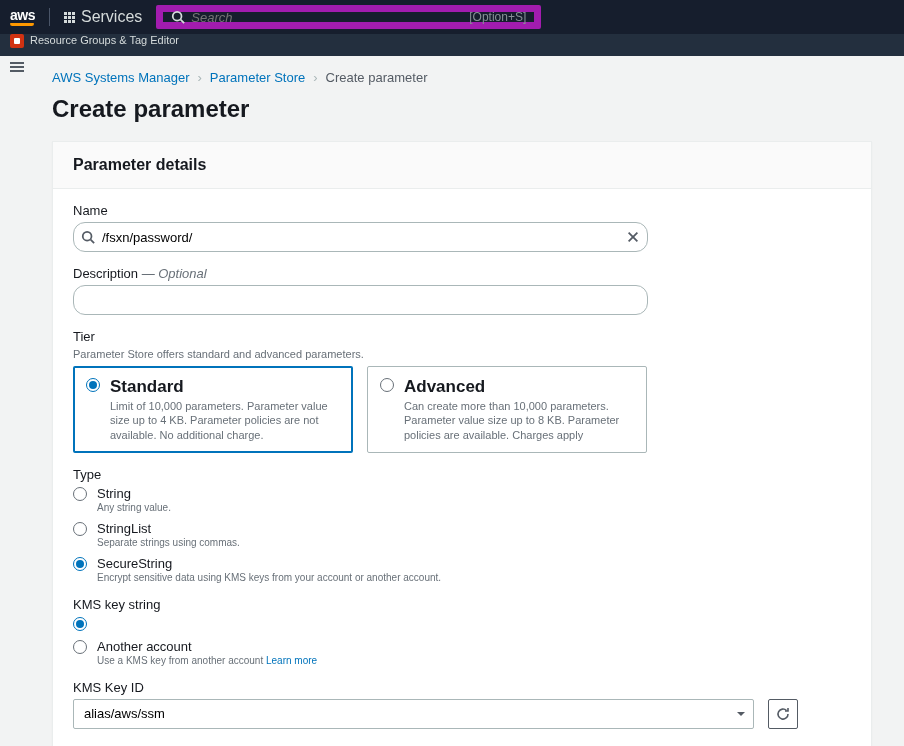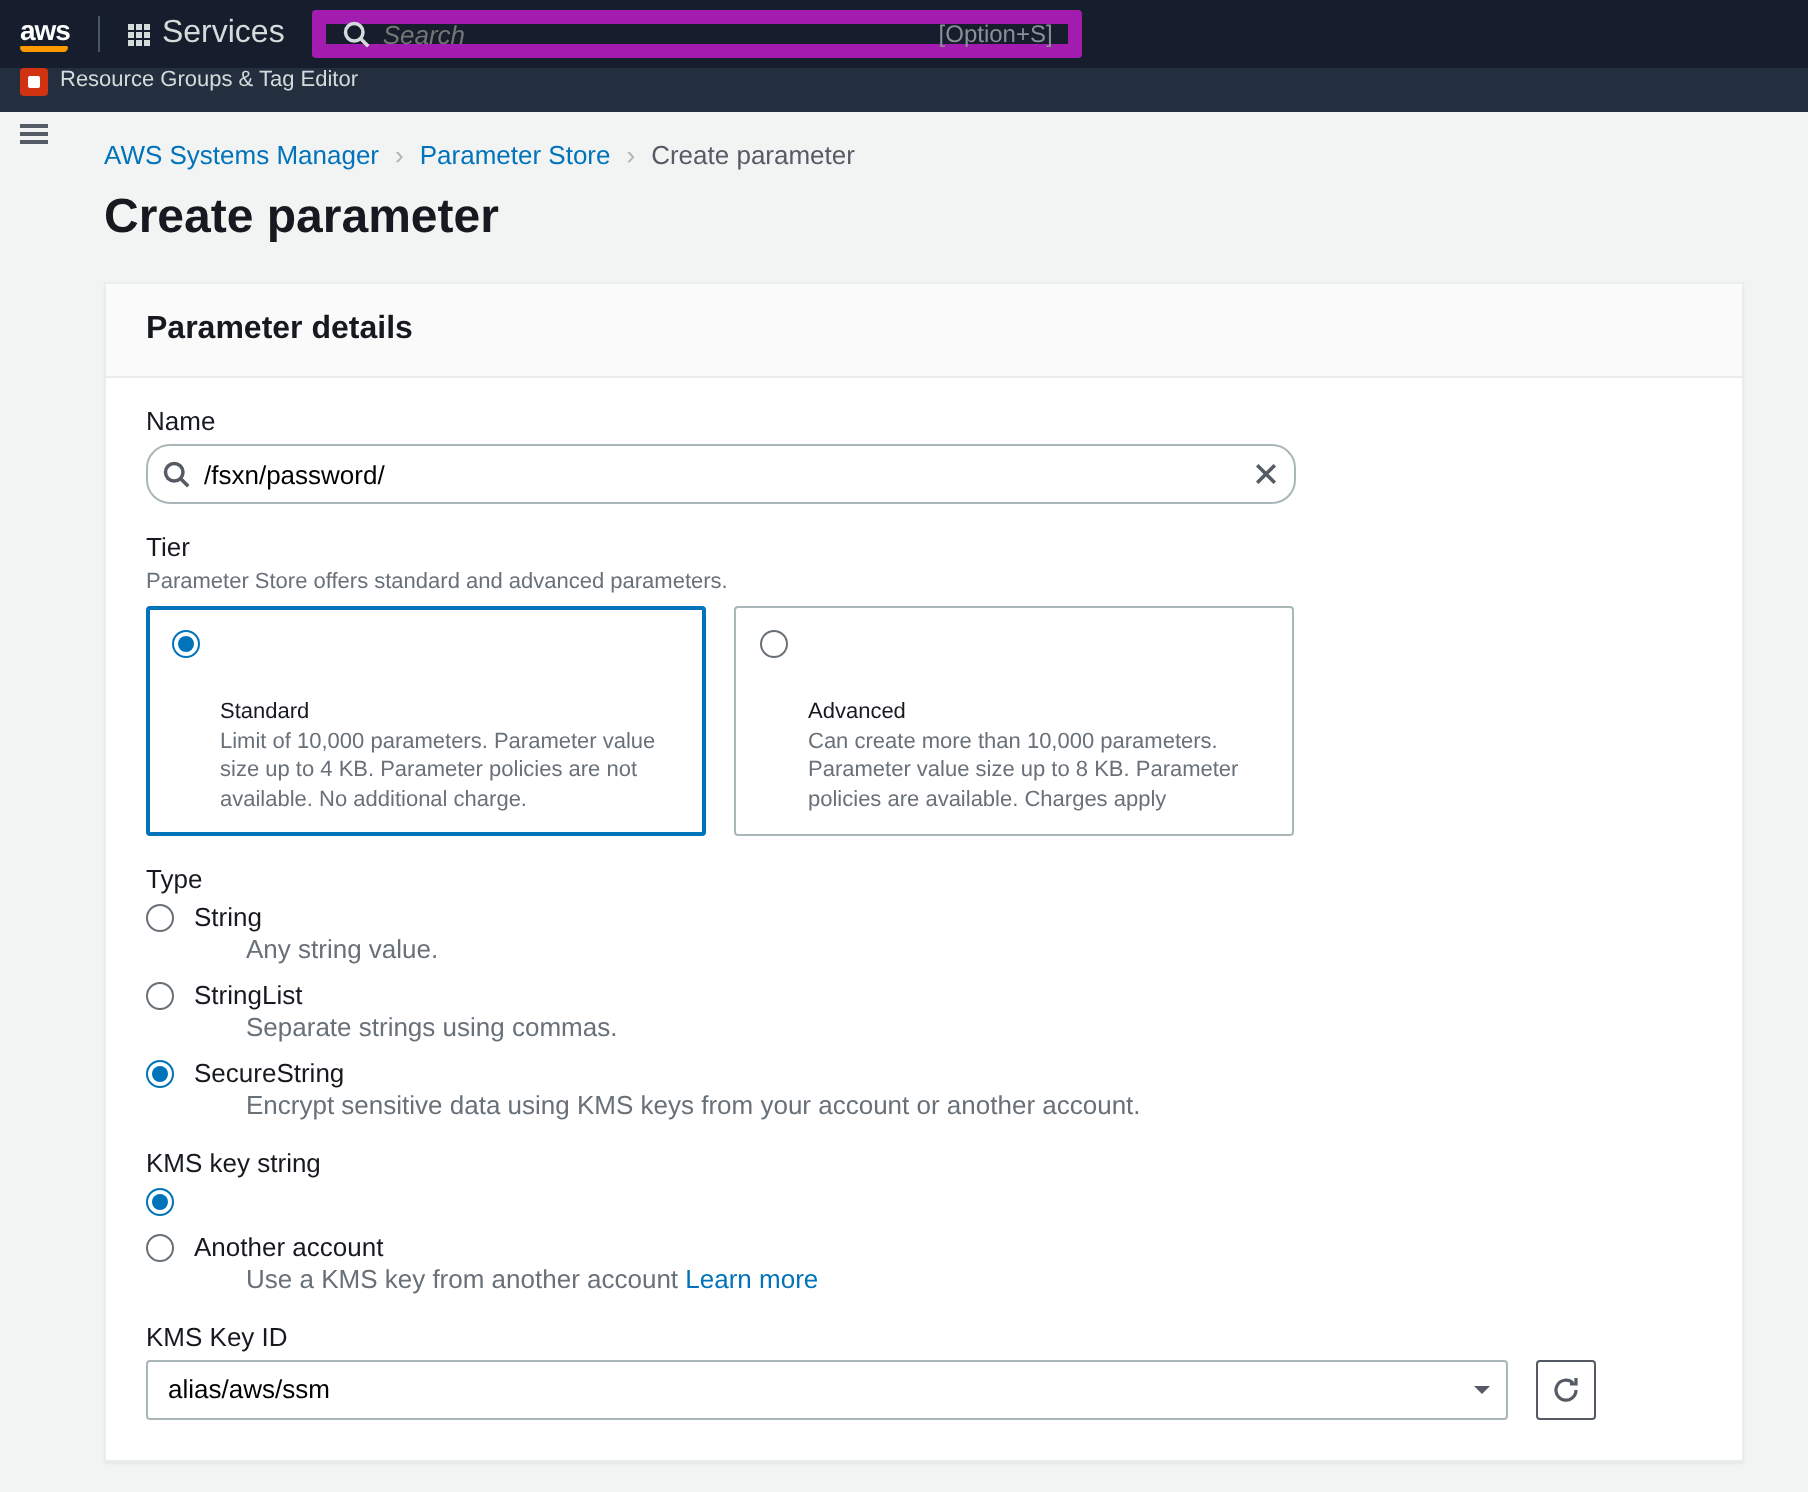--- a/index.html
+++ b/index.html
@@ -36,28 +36,28 @@
 .optional { color: #687078; font-style: italic; font-weight: normal; }
 .helper { font-size: 11px; color: #687078; margin-top: 2px; }
 .input-icon-wrap { position: relative; width: 575px; }
 .input-icon-wrap .left-icon { position: absolute; left: 8px; top: 50%; transform: translateY(-50%); color: #545b64; }
 .input-icon-wrap .right-icon { position: absolute; right: 8px; top: 50%; transform: translateY(-50%); color: #545b64; cursor: pointer; }
 .text-input { width: 575px; height: 30px; border: 1px solid #aab7b8; border-radius: 12px; padding: 0 28px 0 28px; font-size: 13px; outline: none; }
 .text-input.no-icon { padding: 0 10px; }
 .tile-row { display: flex; gap: 14px; }
 .tile { flex: 0 0 280px; border: 1px solid #aab7b8; border-radius: 2px; padding: 10px 12px; display: flex; gap: 10px; cursor: pointer; }
 .tile.selected { border: 2px solid #0073bb; padding: 9px 11px; }
-.tile-title { font-size: 11px; font-weight: 400; margin-bottom: 2px; margin-top: 36px; }
+.tile-title { font-size: 17px; font-weight: 700; margin-bottom: 2px; }
 .tile-desc { font-size: 11px; color: #687078; line-height: 1.3; }
 .radio { width: 14px; height: 14px; border: 1px solid #687078; border-radius: 50%; flex-shrink: 0; margin-top: 1px; position: relative; }
 .radio.checked { border-color: #0073bb; }
 .radio.checked::after { content: ""; position: absolute; inset: 2px; background: #0073bb; border-radius: 50%; }
 .radio-row { display: flex; gap: 10px; align-items: flex-start; margin-bottom: 8px; cursor: pointer; }
 .radio-row .content .title { font-size: 13px; }
-.radio-row .content .desc { font-size: 13px; color: #687078; margin-top: 1px; margin-left: 26px; }
+.radio-row .content .desc { font-size: 10px; color: #687078; margin-top: 1px; }
 .learn-link { color: #0073bb; text-decoration: none; }
 .select-row { display: flex; gap: 14px; align-items: center; }
 .select-wrap { position: relative; width: 681px; }
 .select { width: 100%; height: 30px; border: 1px solid #aab7b8; border-radius: 2px; padding: 0 28px 0 10px; font-size: 13px; background: #fff; appearance: none; cursor: pointer; }
 .select-caret { position: absolute; right: 8px; top: 50%; transform: translateY(-50%); color: #545b64; pointer-events: none; }
 .refresh-btn { width: 30px; height: 30px; border: 1px solid #545b64; border-radius: 2px; background: #fff; display: flex; align-items: center; justify-content: center; cursor: pointer; }
 svg { display: block; }
 </style>
 </head>
 <body>
@@ -128,20 +128,26 @@
               <line x1="11" y1="11" x2="15" y2="15"></line>
             </svg>
           <input class="text-input" type="text" value="/fsxn/password/" style="">
           <svg class="right-icon" width="14" height="14" viewBox="0 0 16 16" stroke="#545b64" stroke-width="2">
               <line x1="3" y1="3" x2="13" y2="13"></line>
               <line x1="13" y1="3" x2="3" y2="13"></line>
             </svg>
         </div>
       </div>
 
+      <div class="field">
+        <label class="field-label">
+          <span>Description</span><span class="optional"> — Optional</span>
+        </label>
+        <input class="text-input no-icon" type="text" value="" style="">
+      </div>
 
       <div class="field">
         <label class="field-label">Tier</label>
         <div class="helper">Parameter Store offers standard and advanced parameters.</div>
         <div class="tile-row" style="margin-top:6px;">
           <div class="tile selected">
             <div class="radio checked"></div>
             <div>
               <div class="tile-title">Standard</div>
               <div class="tile-desc">Limit of 10,000 parameters. Parameter value size up to 4 KB. Parameter policies are not available. No additional charge.</div>

